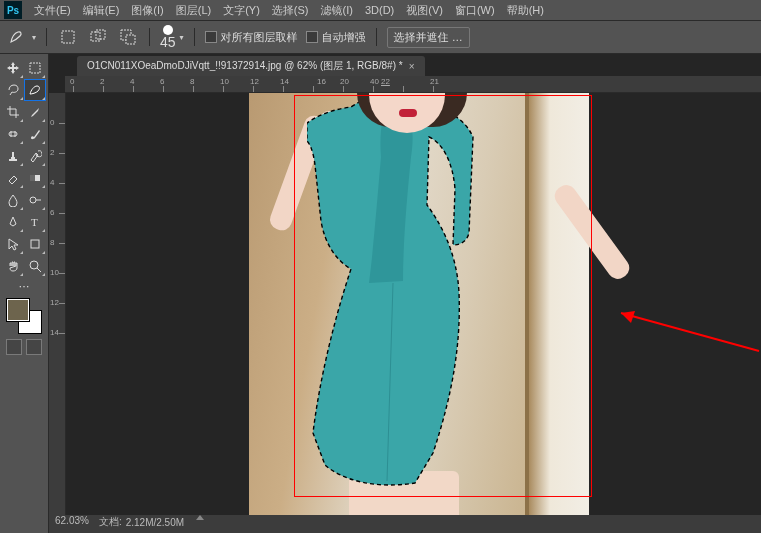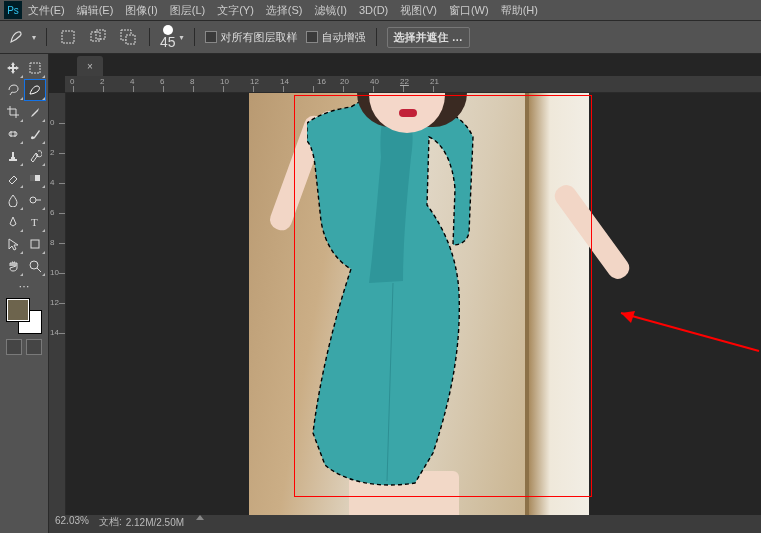--- a/index.html
+++ b/index.html
@@ -1,18 +1,18 @@
 <!DOCTYPE html>
 <html><head>
 <meta charset="utf-8">
 <style>
   html,body{margin:0;padding:0;width:761px;height:533px;background:#fff;font-family:"Microsoft YaHei",Arial,sans-serif;font-size:11px;overflow:hidden;}
   .app{width:761px;height:533px;display:flex;flex-direction:column;background:#535353;}
   .menubar{height:20px;background:#535353;display:flex;align-items:center;padding:0 4px;color:#ccc;border-bottom:1px solid #2a2a2a;}
-  .ps-logo{width:18px;height:18px;background:#001d26;color:#31c5f0;display:flex;align-items:center;justify-content:center;font-weight:normal;font-size:10px;}
+  .ps-logo{width:18px;height:18px;background:#001d26;color:#31c5f0;display:flex;align-items:center;justify-content:center;font-weight:bold;font-size:10px;margin-right:6px;}
   .menu-item{padding:2px 6px;cursor:default;}
   .optbar{height:32px;background:#535353;border-bottom:1px solid #2a2a2a;display:flex;align-items:center;padding:0 6px;color:#ddd;gap:8px;}
   .opt-tool{width:22px;height:22px;display:flex;align-items:center;justify-content:center;}
   .opt-tool svg{display:block;}
   .dd{font-size:8px;color:#ccc;margin-left:-4px;}
   .brush{display:flex;flex-direction:column;align-items:center;line-height:1;}
   .brush-dot{width:10px;height:10px;border-radius:50%;background:#fff;}
   .brush-num{font-size:14px;color:#ddd;}
   .chk{display:flex;align-items:center;gap:4px;}
   .chk-box{width:10px;height:10px;border:1px solid #888;background:#3a3a3a;}
@@ -113,21 +113,21 @@
     <div class="sep"></div>
     <div class="chk">
       <div class="chk-box"></div>
       <span>对所有图层取样</span>
     </div>
     <div class="chk">
       <div class="chk-box"></div>
       <span>自动增强</span>
     </div>
     <div class="sep"></div>
-    <div style="padding:2px 6px;border:1px solid #777;border-radius:2px;color:#ddd;font-weight:bold;">选择并遮住 …</div>
+    <div style="padding:2px 6px;border:1px solid #777;border-radius:2px;color:#ddd;">选择并遮住 …</div>
   </div>
 
   <div class="work">
 
     <div class="tools">
       <div class="tool-grid">
         <div class="tbtn">
             <svg width="14" height="14">
               <path d="M7 1 L9 4 H8 V6 H10 V5 L13 7 L10 9 V8 H8 V10 H9 L7 13 L5 10 H6 V8 H4 V9 L1 7 L4 5 V6 H6 V4 H5 Z" fill="#ddd"></path>
             </svg>
@@ -261,20 +261,21 @@
       </div>
       <div class="picker-row">
         <div class="mini"></div>
         <div class="mini"></div>
       </div>
     </div>
 
     <div class="canvas-wrap">
       <div class="tabbar">
         <div class="tab">
+          <span>O1CN011XOeaDmoDJiVqtt_!!91372914.jpg @ 62% (图层 1, RGB/8#) *</span>
           <span class="tab-x">×</span>
         </div>
       </div>
       <div class="ruler-h" id="rulerH">
           <div class="rh-tick" style="left: 8px;"></div>
           <div class="rh-lab" style="left: 5px;">0</div>
           <div class="rh-tick" style="left: 38px;"></div>
           <div class="rh-lab" style="left: 35px;">2</div>
           <div class="rh-tick" style="left: 68px;"></div>
           <div class="rh-lab" style="left: 65px;">4</div>
@@ -288,21 +289,21 @@
           <div class="rh-lab" style="left: 185px;">12</div>
           <div class="rh-tick" style="left: 218px;"></div>
           <div class="rh-lab" style="left: 215px;">14</div>
           <div class="rh-tick" style="left: 248px;"></div>
           <div class="rh-lab" style="left: 252px;">16</div>
           <div class="rh-tick" style="left: 278px;"></div>
           <div class="rh-lab" style="left: 275px;">20</div>
           <div class="rh-tick" style="left: 308px;"></div>
           <div class="rh-lab" style="left: 305px;">40</div>
           <div class="rh-tick" style="left: 338px;"></div>
-          <div class="rh-lab" style="left: 335px; text-decoration: underline;">22</div>
+          <div class="rh-lab" style="left: 316px; text-decoration: underline;">22</div>
           <div class="rh-tick" style="left: 368px;"></div>
           <div class="rh-lab" style="left: 365px;">21</div>
         </div>
       <div class="scroller">
         <div class="ruler-v" id="rulerV">
             <div class="rv-tick" style="top: 30px;"></div>
             <div class="rv-lab" style="top: 25px;">0</div>
             <div class="rv-tick" style="top: 60px;"></div>
             <div class="rv-lab" style="top: 55px;">2</div>
             <div class="rv-tick" style="top: 90px;"></div>

